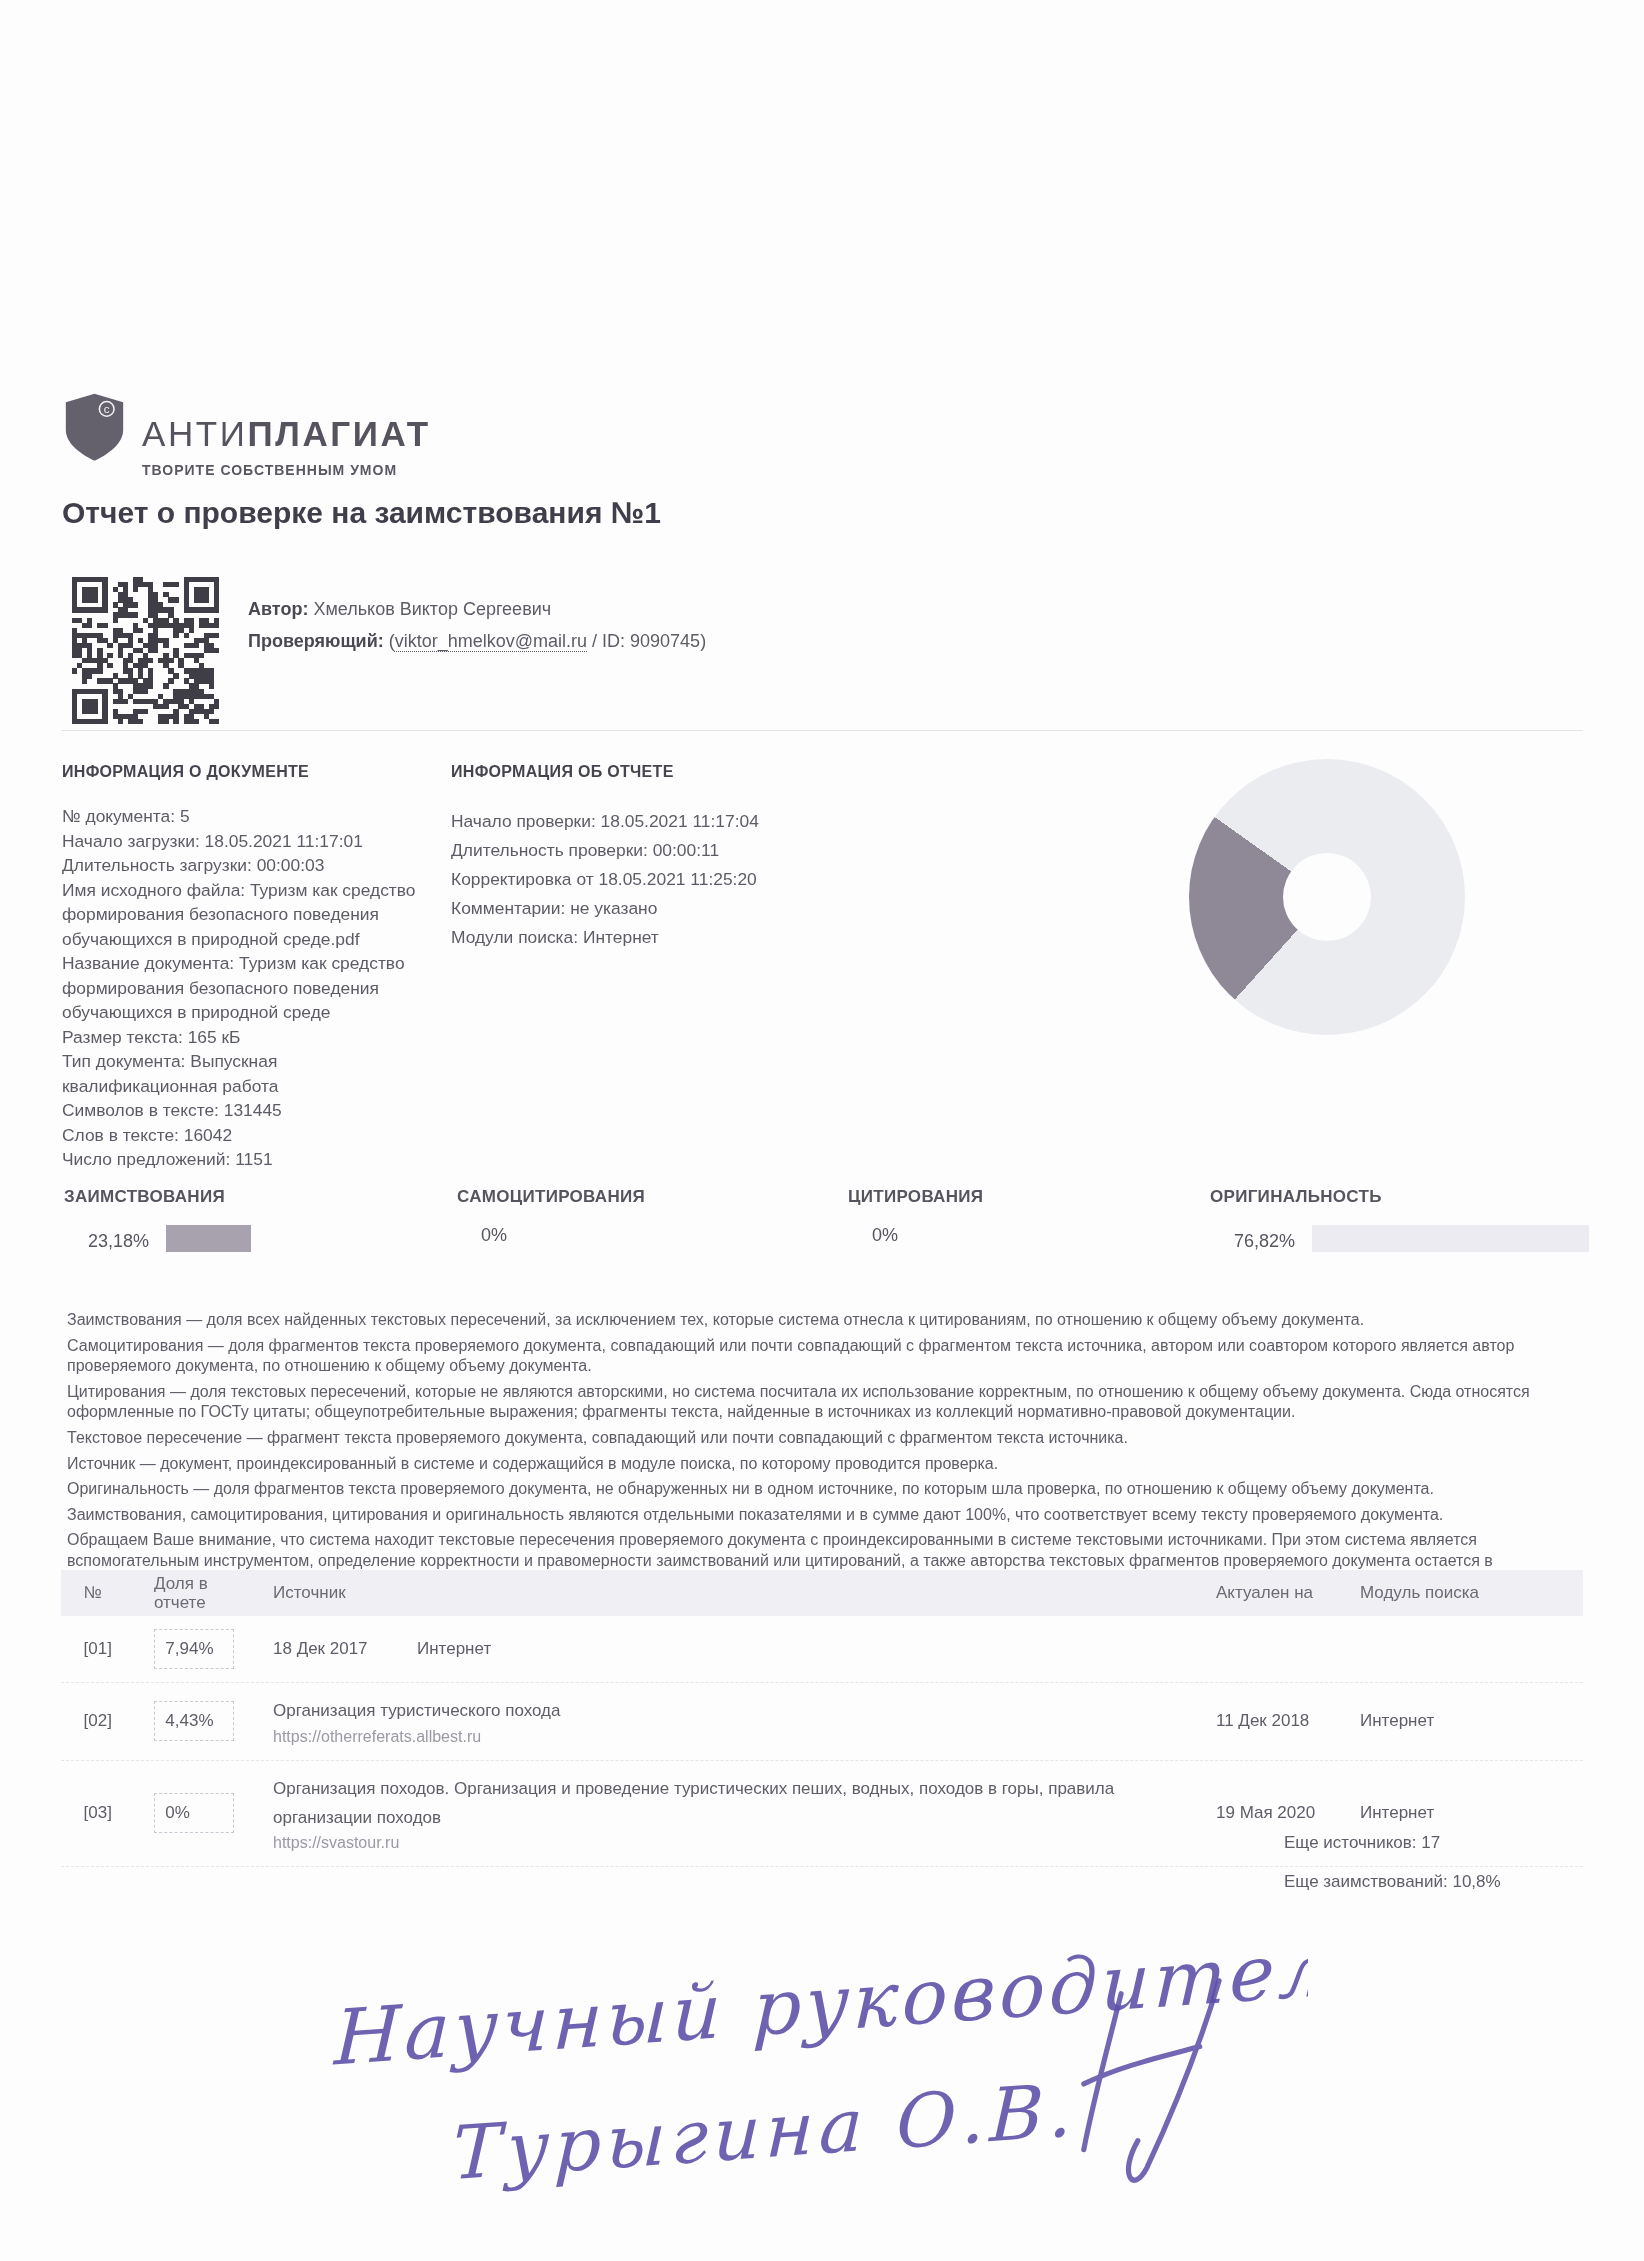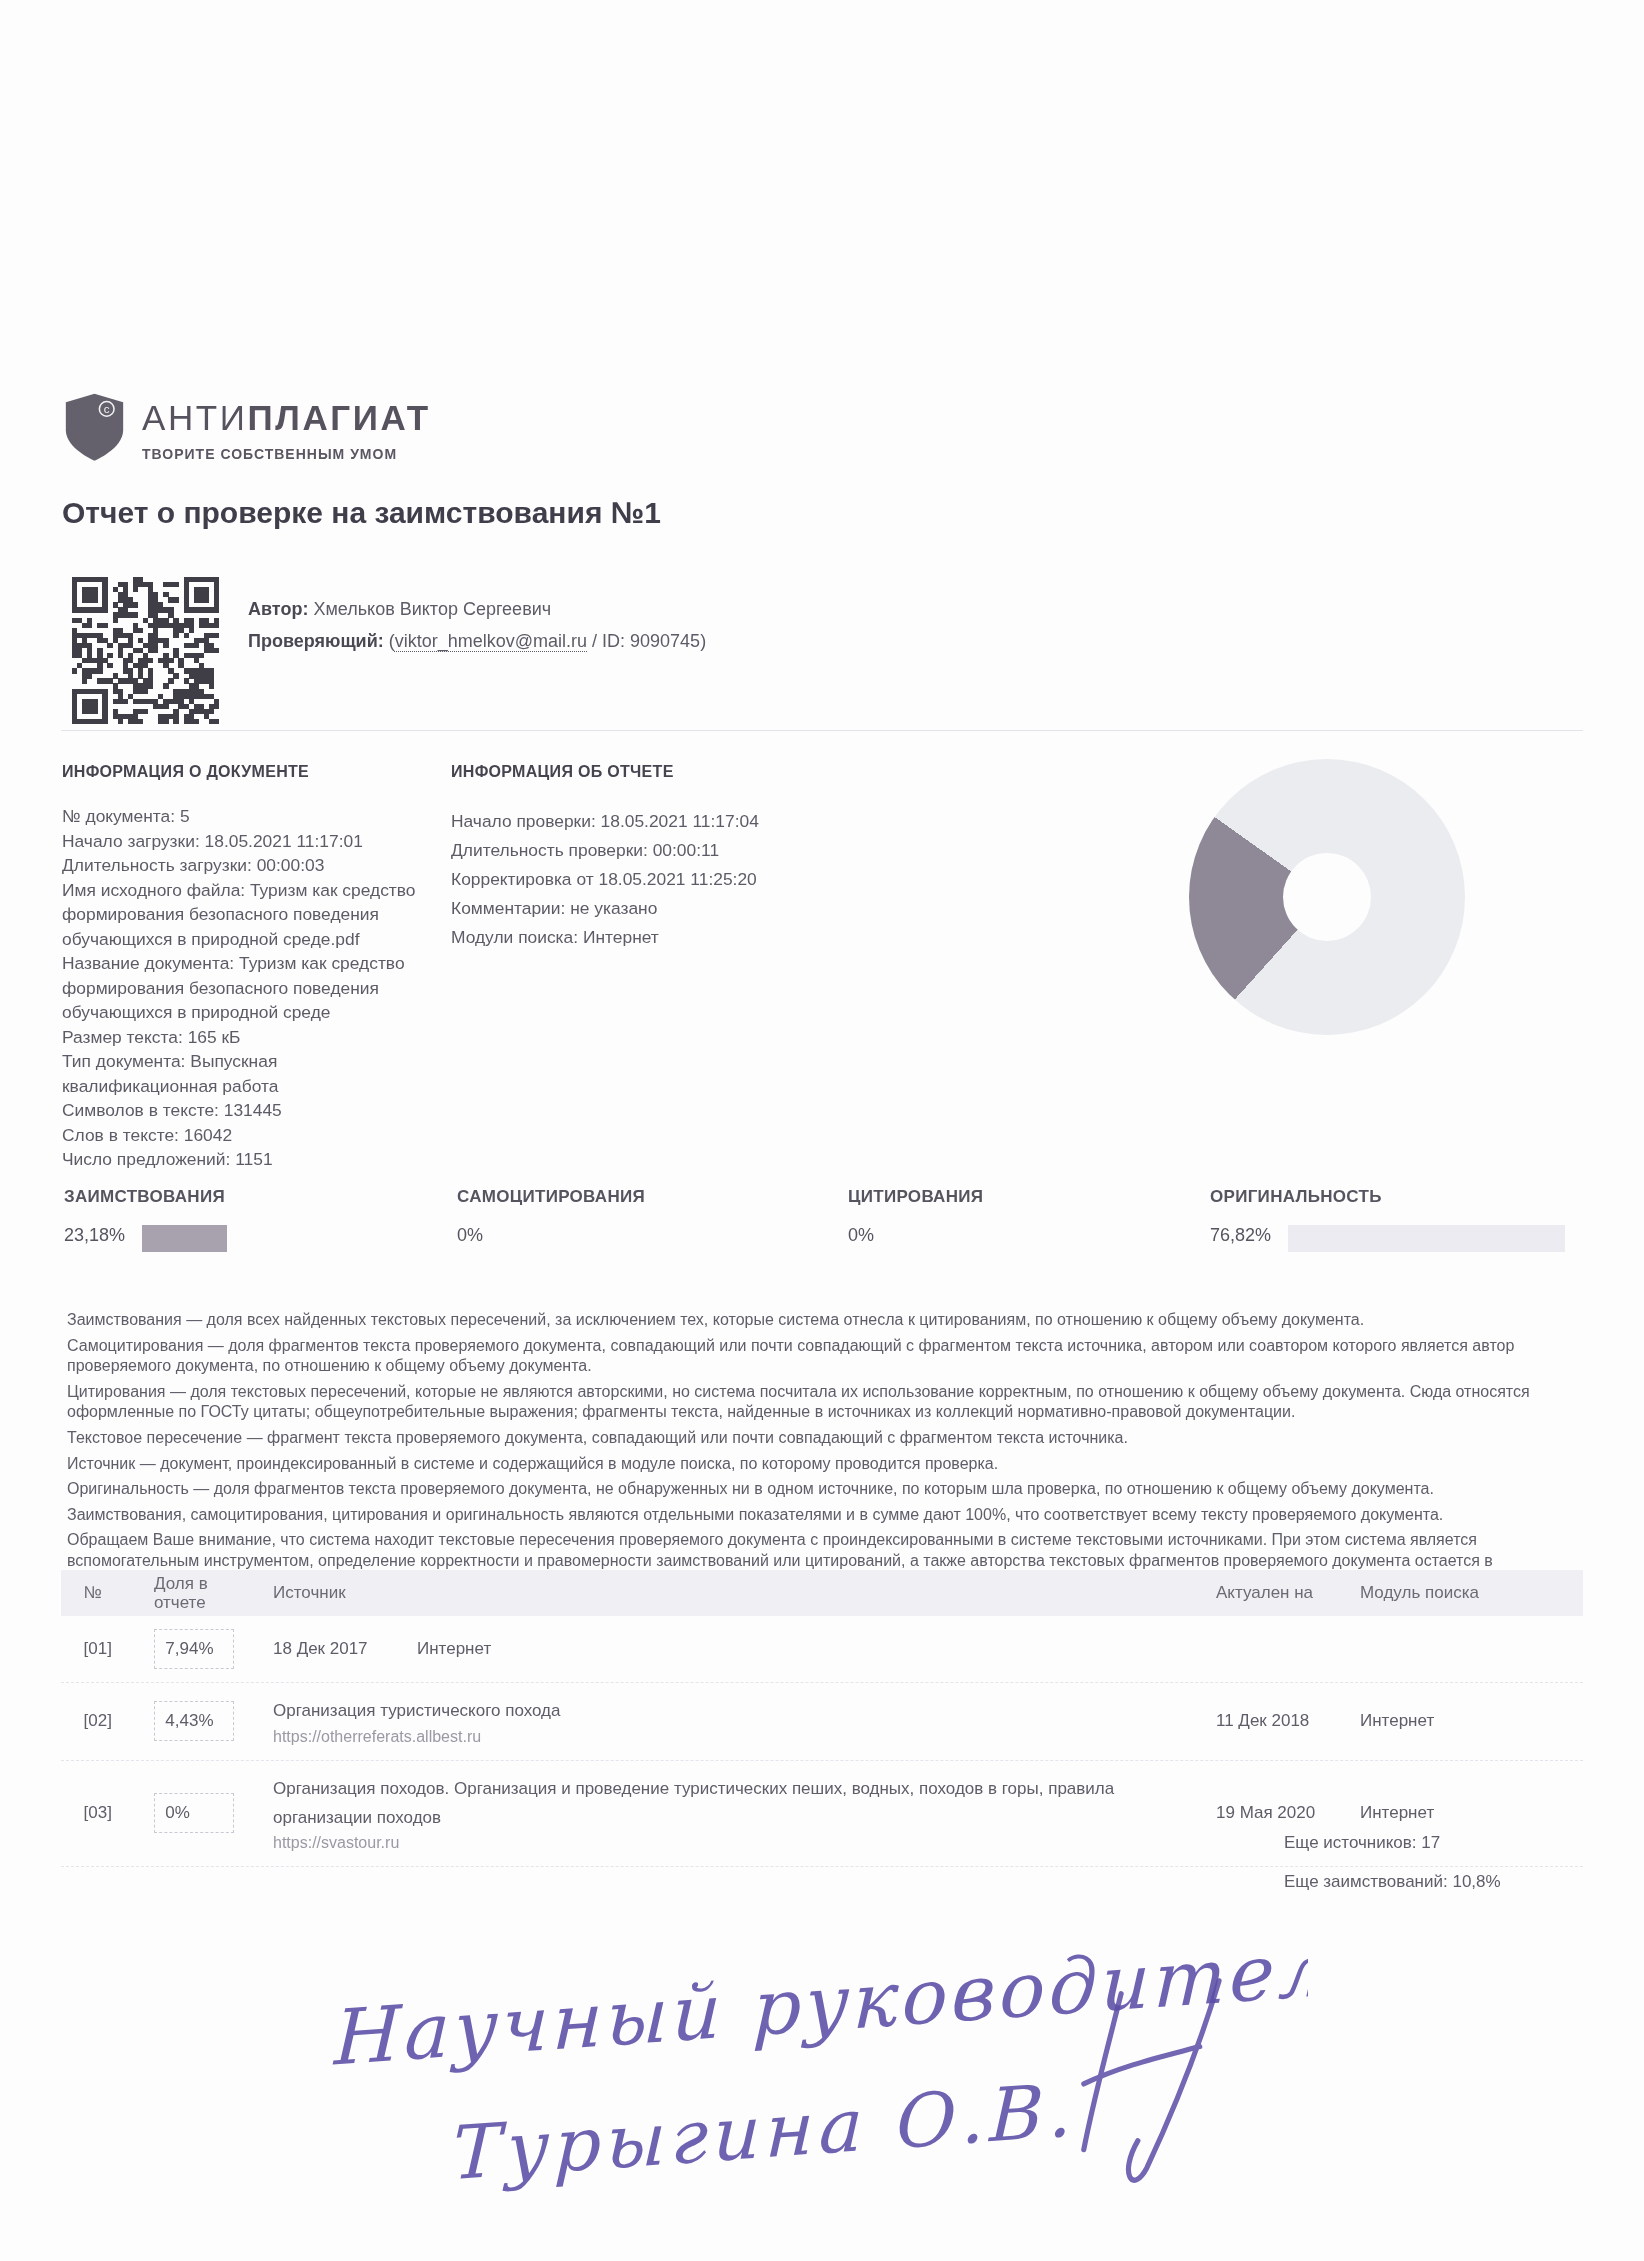--- a/index.html
+++ b/index.html
@@ -1,21 +1,21 @@
 <!DOCTYPE html>
 <html style="font-size:10.3px"><head>
 <meta charset="utf-8">
 <style>
   html,body{margin:0;padding:0;background:#e9e9ec;}
   .page{position:relative;width:1644px;height:2261px;background:#fdfdfe;
         font-family:"Liberation Sans",sans-serif;color:#55545e;overflow:hidden;}
 
   
   .logo-shield{position:absolute;left:64px;top:392px;width:61px;height:71px;}
-  .logo-text{position:absolute;left:142px;top:398px;}
+  .logo-text{position:absolute;left:142px;top:414px;}
   .brand{font-size:35px;letter-spacing:2.6px;color:#56525e;white-space:nowrap;}
   .brand .b1{font-weight:400;}
   .brand .b2{font-weight:700;}
   .tagline{font-size:14px;font-weight:700;letter-spacing:1px;color:#5a5662;margin-top:7.7px;}
 
   
   .title{position:absolute;left:62px;top:496px;font-size:30px;font-weight:700;color:#3f3e4a;}
 
   
   .qr{position:absolute;left:72px;top:577px;width:147px;height:147px;}
@@ -35,21 +35,21 @@
   #report-info .lines{margin-top:26px;font-size:17.4px;line-height:29px;color:#5d5c66;}
 
   
   .donut{position:absolute;left:1189px;top:759px;width:276px;height:276px;border-radius:50%;}
   .donut::after{content:"";position:absolute;left:50%;top:50%;width:88px;height:88px;
                 margin:-44px;background:#fdfdfe;border-radius:50%;}
 
   
   .stat{position:absolute;top:1187px;}
   .stat .lbl{font-size:17px;color:#56555f;letter-spacing:0.3px;font-weight:bold;}
-  .stat .val{margin-top:18px;font-size:18px;color:#56555f;display:flex;align-items:flex-start;gap:17px;}
+  .stat .val{margin-top:18px;font-size:18px;color:#56555f;display:flex;align-items:flex-end;gap:17px;margin-left:24px;}
   .badge{height:27px;flex:none;}
   .badge.dark{width:85px;background:#a8a2ae;}
   .badge.light{width:277px;background:#ebebf1;}
   #stat-0{left:64px;} #stat-1{left:457px;} #stat-2{left:848px;} #stat-3{left:1210px;}
 
   
   .defs{position:absolute;left:62px;top:1305px;width:1505px;font-size:16px;line-height:20.6px;color:#5e5d68;}
   .defs p{margin:5px;}
 
   

